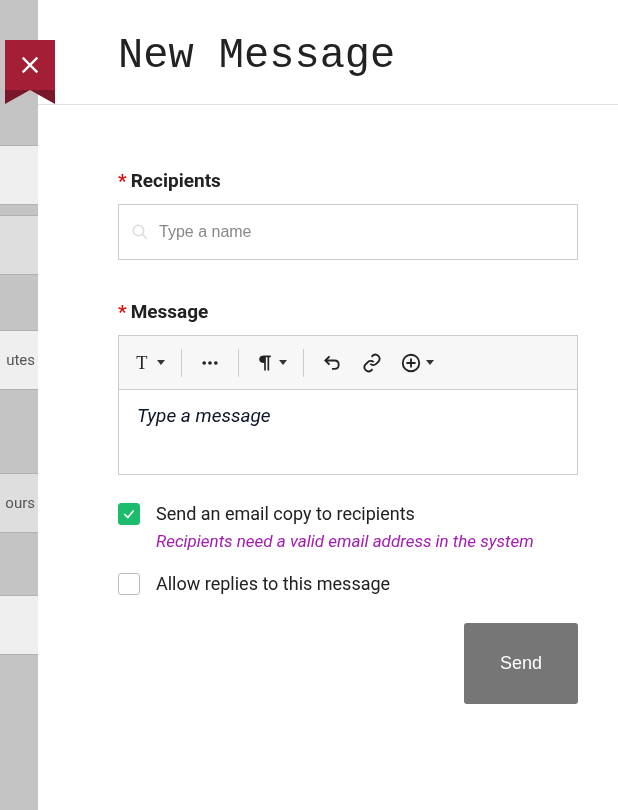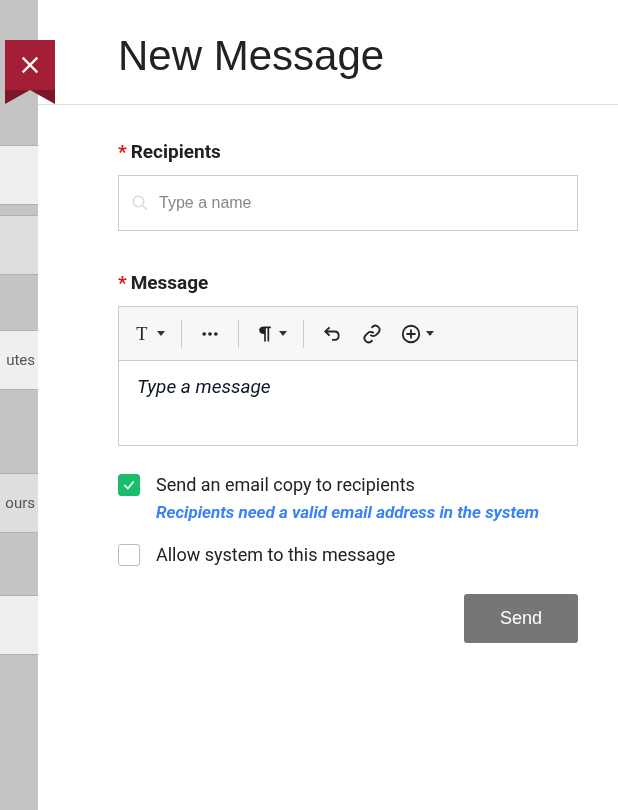--- a/index.html
+++ b/index.html
@@ -75,34 +75,34 @@
     .header {
       padding: 32px 40px 24px 80px;
       border-bottom: 1px solid #e0e0e0;
     }
     .course-name {
       font-size: 16px;
       color: #555;
       margin-bottom: 6px;
     }
     .page-title {
-      font-family: Liberation Sans, sans-serif;
+      font-family: Liberation Mono, monospace;
       font-size: 42px;
       font-weight: 400;
       color: #222;
     }
     .form-area {
       padding: 30px 40px 20px 80px;
     }
     .field-label {
       font-size: 19px;
       font-weight: 700;
       color: #222;
       margin-bottom: 12px;
-      margin-top: 5px;
+      margin-top: 34px;
     }
     .req-star {
       color: #d11;
       font-weight: 700;
       margin-right: 4px;
     }
     .recipients-input-wrap {
       position: relative;
       border: 1px solid #ccc;
       height: 56px;
@@ -194,37 +194,36 @@
     }
     .checkbox.checked svg { stroke: #fff; stroke-width: 3; }
     .checkbox-label {
       font-size: 18px;
       color: #222;
       line-height: 22px;
     }
     .checkbox-hint {
       font-size: 17px;
       font-style: italic;
-      color: #3b82f6;
+      color: #a21caf;
       margin-left: 38px;
       margin-top: 6px;
       margin-bottom: 22px;
-      font-weight: bold;
     }
     .actions {
       display: flex;
       justify-content: flex-end;
       margin-top: 28px;
     }
     .send-btn {
       background: #767676;
       color: #fff;
       border: none;
       font-size: 18px;
-      padding: 14px 36px;
+      padding: 30px 36px;
       border-radius: 3px;
       cursor: pointer;
     }
   </style>
 </head>
 <body>
 
 <div class="bg-sidebar"></div>
 <div class="bg-row light" style="top:145px"></div>
 <div class="bg-row" style="top:215px"></div>
@@ -331,21 +330,21 @@
         <svg width="14" height="14" viewBox="0 0 24 24" fill="none">
           <path d="M4 12 L10 18 L20 6"></path>
         </svg>
       </div>
       <div class="checkbox-label">Send an email copy to recipients</div>
     </div>
     <div class="checkbox-hint">Recipients need a valid email address in the system</div>
 
     <div class="checkbox-row">
       <div class="checkbox"></div>
-      <div class="checkbox-label">Allow system to this message</div>
+      <div class="checkbox-label">Allow replies to this message</div>
     </div>
 
     <div class="actions">
       <button class="send-btn">Send</button>
     </div>
 
   </div>
 </div>
 
 </body></html>

